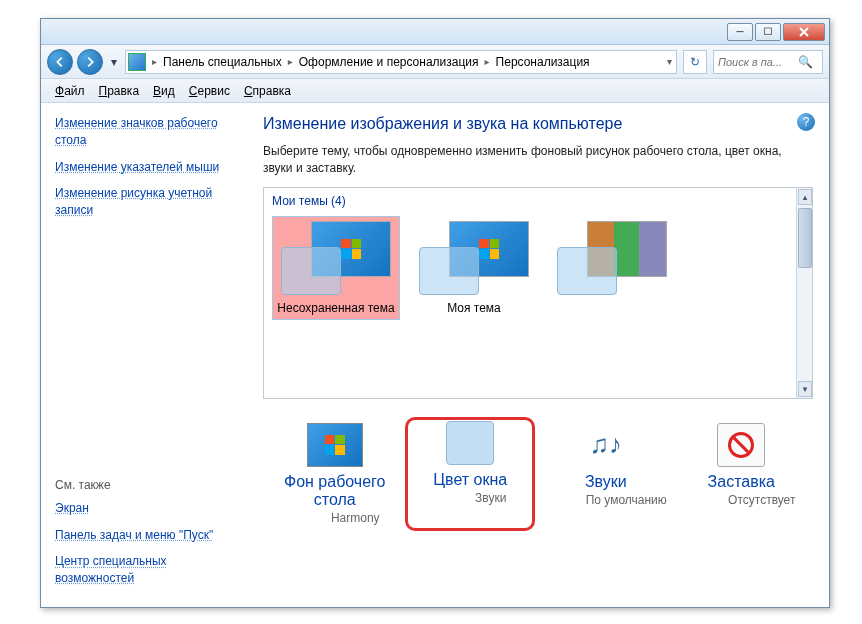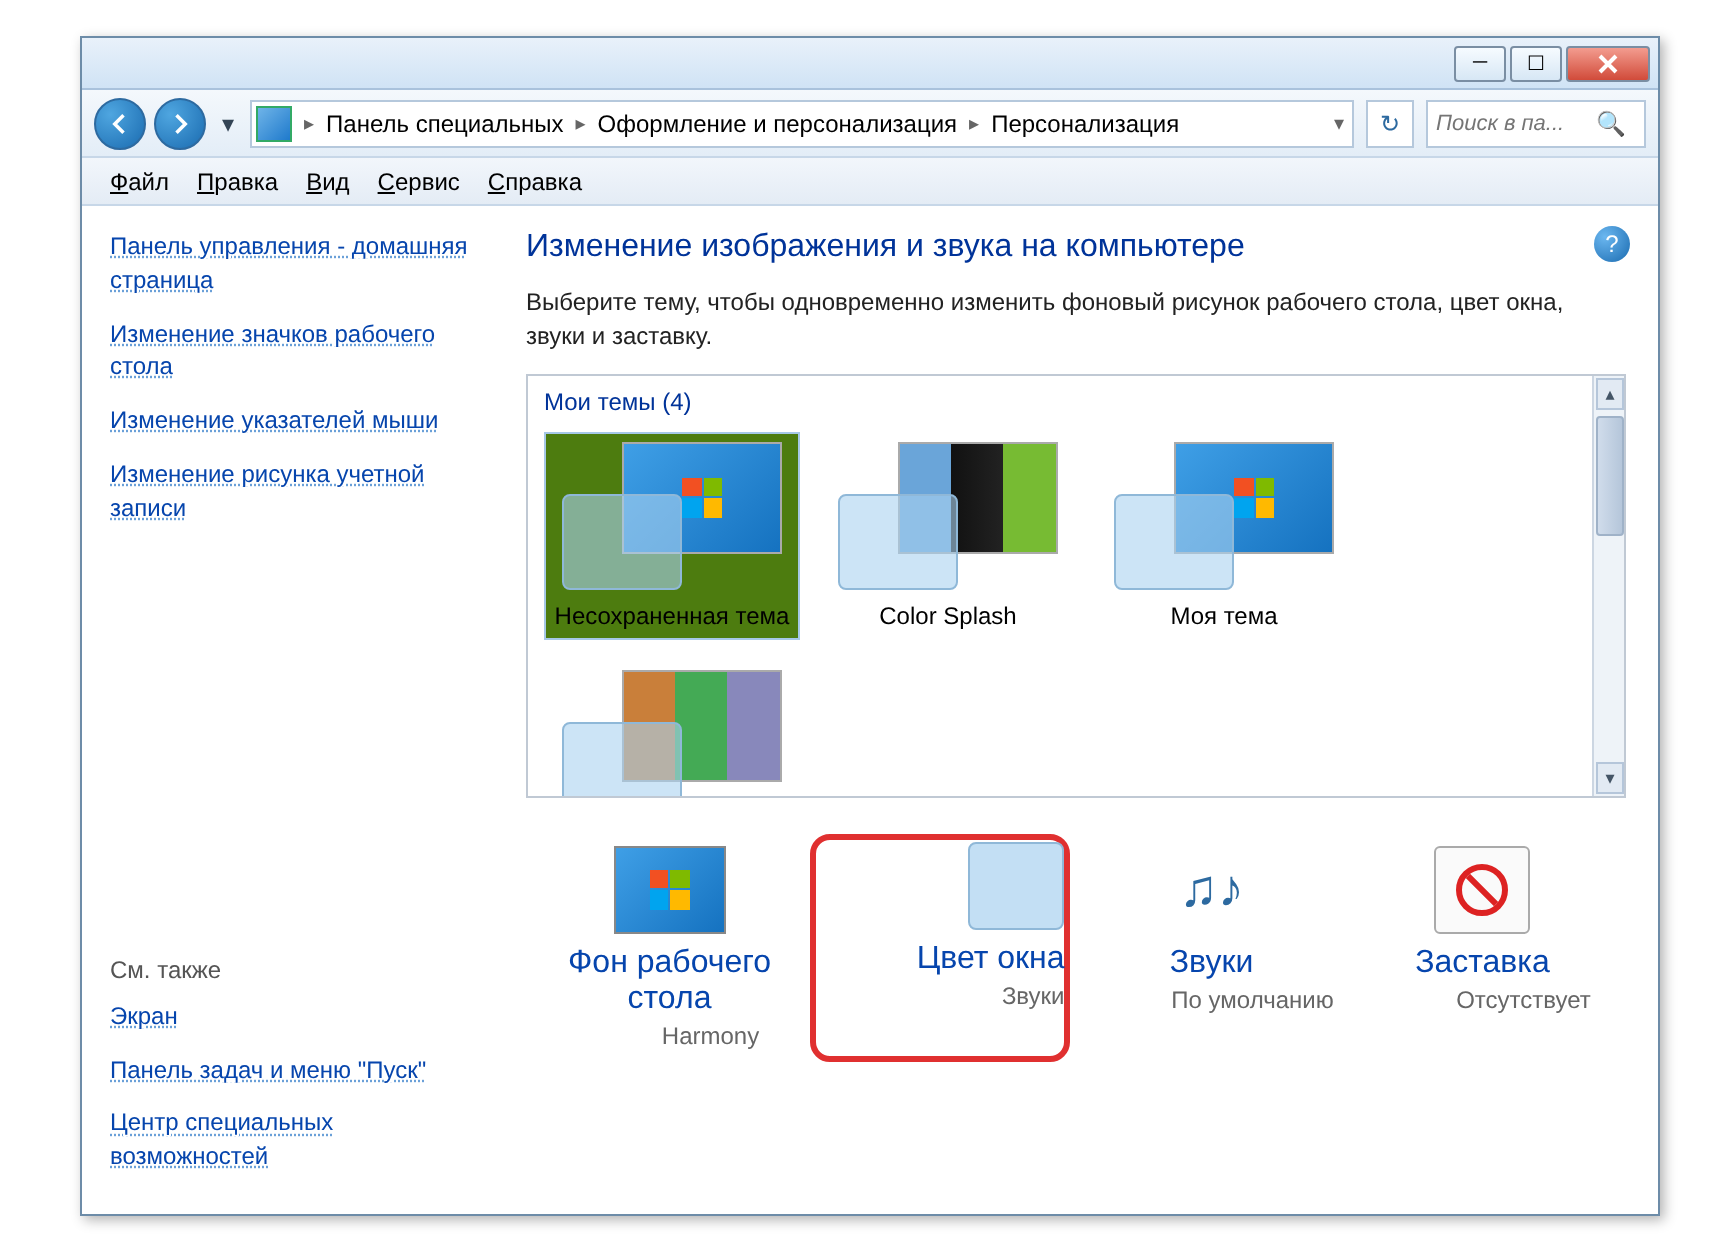--- a/index.html
+++ b/index.html
@@ -32,32 +32,32 @@
 .spacer { flex:1; }
 .seealso { color:#555; font-size:12px; margin-bottom:8px; }
 .main { flex:1; padding:12px 16px 8px 12px; position:relative; }
 .helpicon { position:absolute; right:14px; top:10px; width:18px; height:18px; border-radius:50%; background:radial-gradient(circle at 30% 30%,#6bb7f0,#1a6bb0); color:#fff; display:flex; align-items:center; justify-content:center; font-size:12px; cursor:pointer; }
 h1.pagetitle { color:#003399; font-size:16px; font-weight:normal; margin-bottom:10px; }
 .desc { font-size:12px; color:#222; margin-bottom:10px; line-height:1.4; max-width:520px; }
 .themebox { border:1px solid #c0c9d4; height:212px; padding:6px 8px; overflow:auto; position:relative; }
 .themesect { color:#003399; font-size:12px; margin-bottom:8px; }
 .themegrid { display:flex; flex-wrap:wrap; gap:10px; }
 .theme { width:128px; display:flex; flex-direction:column; align-items:center; padding:4px; border:1px solid transparent; cursor:pointer; }
-.theme.sel { background:#4d7c0f; border:1px solid #a6c8e6; }
+.theme.sel { background:#fca5a5; border:1px solid #a6c8e6; }
 .theme .thumb { width:110px; height:74px; position:relative; margin-bottom:6px; }
 .theme .thumb .bg { position:absolute; right:0; top:0; width:80px; height:56px; border:1px solid #aaa; background: linear-gradient(135deg,#3f9fe6 0%, #1572c0 100%); display:flex; align-items:center; justify-content:center; }
 .theme .thumb .bg.splash { background: linear-gradient(to right,#6aa5d9 33%,#111 33%,#222 66%,#7b3 66%); }
 .theme .thumb .bg.multi { background: linear-gradient(to right,#c97f3a 33%,#4a5 33%,#4a5 66%,#88b 66%); }
 .winlogo { width:20px; height:20px; display:grid; grid-template-columns:1fr 1fr; grid-template-rows:1fr 1fr; gap:1px; }
 .winlogo span:nth-child(1){background:#f25022;} .winlogo span:nth-child(2){background:#7fba00;} .winlogo span:nth-child(3){background:#00a4ef;} .winlogo span:nth-child(4){background:#ffb900;}
 .theme .thumb .glass { position:absolute; left:0; bottom:0; width:60px; height:48px; background:rgba(170,210,240,0.6); border:1px solid #8fb8d8; border-radius:4px; }
 .theme .tname { font-size:12px; text-align:center; }
 .bottomrow { display:flex; justify-content:space-around; margin-top:18px; padding:0 4px; }
 .btile { display:flex; flex-direction:column; align-items:center; width:130px; cursor:pointer; padding:6px 2px; }
-.btile.highlight { border:3px solid #e03030; border-radius:10px; padding:1px 0;align-items:flex-end; }
+.btile.highlight { border:3px solid #e03030; border-radius:10px; padding:1px 0; }
 .bthumb { width:56px; height:44px; margin-bottom:6px; display:flex; align-items:center; justify-content:center; }
 .bthumb.desktop { background:linear-gradient(135deg,#3f9fe6,#1572c0); border:1px solid #888; }
 .bthumb.color { background:rgba(170,210,240,0.7); border:1px solid #8fb8d8; border-radius:4px; width:48px; height:44px; }
 .bthumb.sounds { font-size:26px; color:#2d6aa0; }
 .bthumb.saver { width:48px; height:44px; border:1px solid #aaa; display:flex; align-items:center; justify-content:center; border-radius:3px; background:#fafafa; }
 .bthumb.saver .no { width:26px;height:26px;border:3px solid #d22;border-radius:50%; position:relative; }
 .bthumb.saver .no::after { content:""; position:absolute; width:100%; height:3px; background:#d22; top:50%; left:0; transform:translateY(-50%) rotate(45deg); }
 .blabel { color:#0645ad; font-size:16px; margin-bottom:2px; text-align:center; }
 .bvalue { color:#666; font-size:12px;margin-left:41px; }
 .scrollbar { position:absolute; right:0; top:0; bottom:0; width:16px; background:#eef3f8; border-left:1px solid #ccd6e2; }
@@ -112,21 +112,20 @@
   <div class="menubar">
     <div class="menuitem"><u>Ф</u><span>айл</span></div>
     <div class="menuitem"><u>П</u>равка</div>
     <div class="menuitem"><u>В</u>ид</div>
     <div class="menuitem"><u>С</u>ервис</div>
     <div class="menuitem"><u>С</u>правка</div>
   </div>
 
   <div class="body">
     <div class="sidebar">
-      <div class="sidelink">Панель управления - домашняя страница</div>
       <div class="sidelink">Изменение значков рабочего стола</div>
       <div class="sidelink">Изменение указателей мыши</div>
       <div class="sidelink">Изменение рисунка учетной записи</div>
       <div class="spacer"></div>
       <div class="seealso">См. также</div>
       <div class="sidelink small">Экран</div>
       <div class="sidelink small">Панель задач и меню "Пуск"</div>
       <div class="sidelink small">Центр специальных возможностей</div>
     </div>
 
@@ -147,27 +146,20 @@
                     <span></span>
                     <span></span>
                   </div>
                 </div>
                 <div class="glass"></div>
               </div>
             <div class="tname">Несохраненная тема</div>
           </div>
           <div class="theme">
             <div class="thumb">
-                <div class="bg splash"></div>
-                <div class="glass"></div>
-              </div>
-            <div class="tname">Color Splash</div>
-          </div>
-          <div class="theme">
-            <div class="thumb">
                 <div class="bg">
                   <div class="winlogo">
                     <span></span>
                     <span></span>
                     <span></span>
                     <span></span>
                   </div>
                 </div>
                 <div class="glass"></div>
               </div>

